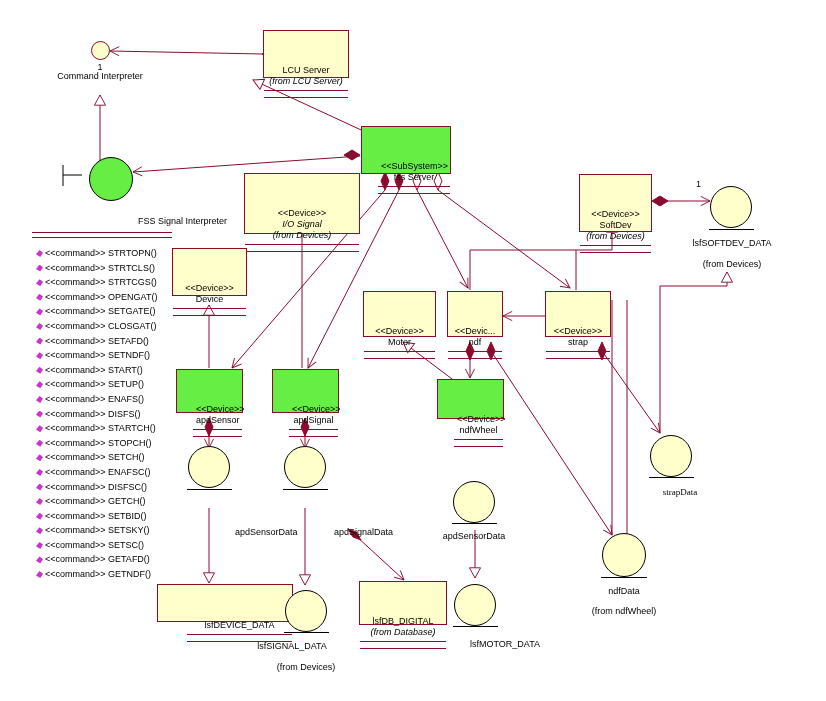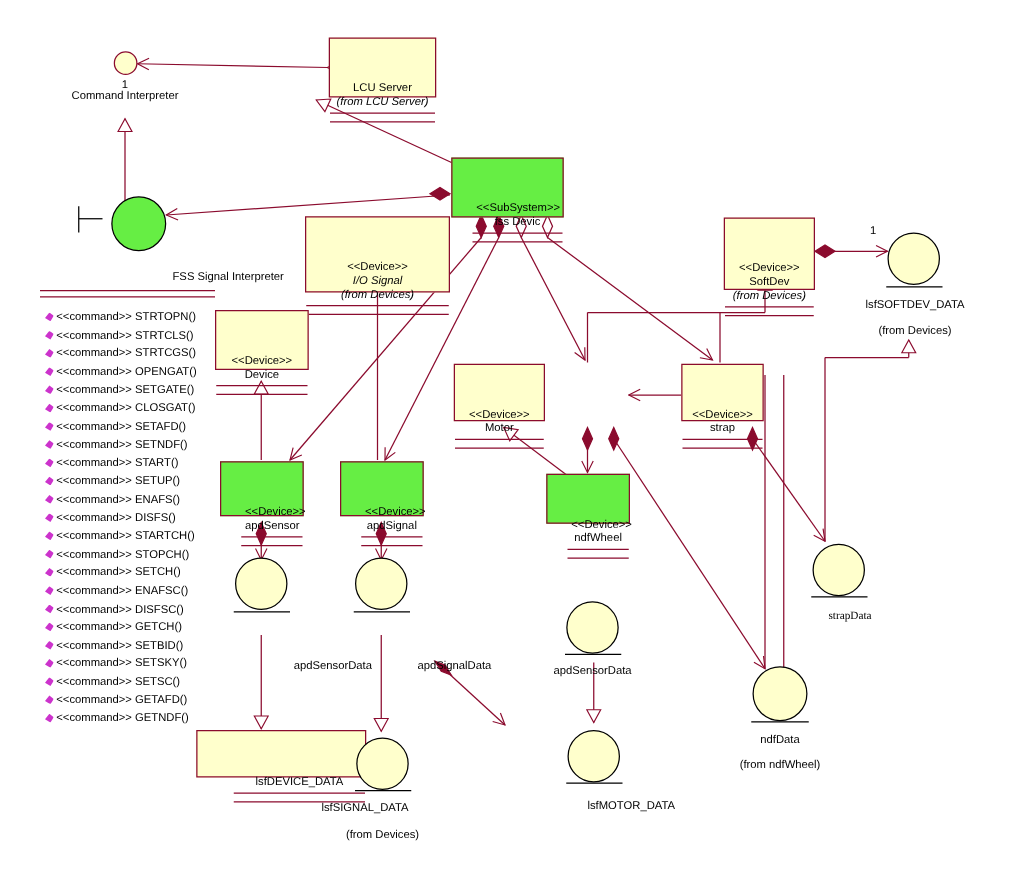--- a/index.html
+++ b/index.html
@@ -137,21 +137,21 @@
       <div class="nm">LCU Server</div>
       <div class="frm">(from LCU Server)</div>
     </div>
     <div class="sep"></div>
     <div class="sep2"></div>
   </div>
 
   <div class="cls green" style="left:361px;top:126px;width:90px;height:48px;">
     <div class="hdr">
       <div class="st">&lt;&lt;SubSystem&gt;&gt;</div>
-      <div class="nm">fss Devic</div>
+      <div class="nm">fss Server</div>
     </div>
     <div class="sep"></div>
     <div class="sep2"></div>
   </div>
 
   <div class="cls" style="left:244px;top:173px;width:116px;height:61px;">
     <div class="hdr">
       <div class="st">&lt;&lt;Device&gt;&gt;</div>
       <div class="nm ital">I/O Signal</div>
       <div class="frm">(from Devices)</div>
@@ -189,20 +189,28 @@
 
   <div class="cls" style="left:363px;top:291px;width:73px;height:46px;">
     <div class="hdr">
       <div class="st">&lt;&lt;Device&gt;&gt;</div>
       <div class="nm">Motor</div>
     </div>
     <div class="sep"></div>
     <div class="sep2"></div>
   </div>
 
+  <div class="cls" style="left:447px;top:291px;width:56px;height:46px;">
+    <div class="hdr">
+      <div class="st">&lt;&lt;Devic...</div>
+      <div class="nm">ndf</div>
+    </div>
+    <div class="sep"></div>
+    <div class="sep2"></div>
+  </div>
 
   <div class="cls" style="left:545px;top:291px;width:66px;height:46px;">
     <div class="hdr">
       <div class="st">&lt;&lt;Device&gt;&gt;</div>
       <div class="nm">strap</div>
     </div>
     <div class="sep"></div>
     <div class="sep2"></div>
   </div>
 
@@ -226,20 +234,28 @@
   </div>
 
   <div class="cls" style="left:157px;top:584px;width:136px;height:38px;padding-left:29px;">
     <div class="hdr" style="padding-top:3px;">
       <div class="nm">lsfDEVICE_DATA</div>
     </div>
     <div class="sep"></div>
     <div class="sep2" style="height:14px;"></div>
   </div>
 
+  <div class="cls" style="left:359px;top:581px;width:88px;height:44px;">
+    <div class="hdr">
+      <div class="nm">lsfDB_DIGITAL</div>
+      <div class="frm">(from Database)</div>
+    </div>
+    <div class="sep"></div>
+    <div class="sep2"></div>
+  </div>
 
   <div class="circ small" style="left:91px;top:41px;width:19px;height:19px;"></div>
   <div class="lbl c" style="left:65px;top:62px;width:70px;">1</div>
   <div class="lbl c" style="left:40px;top:71px;width:120px;">Command Interpreter</div>
 
   <div class="circ green-c" style="left:89px;top:157px;width:44px;height:44px;"></div>
   <div class="lbl" style="left:138px;top:216px;">FSS Signal Interpreter</div>
 
   <div class="circ" style="left:710px;top:186px;width:42px;height:42px;"></div>
   <div class="base" style="left:709px;top:229px;width:45px;"></div>

